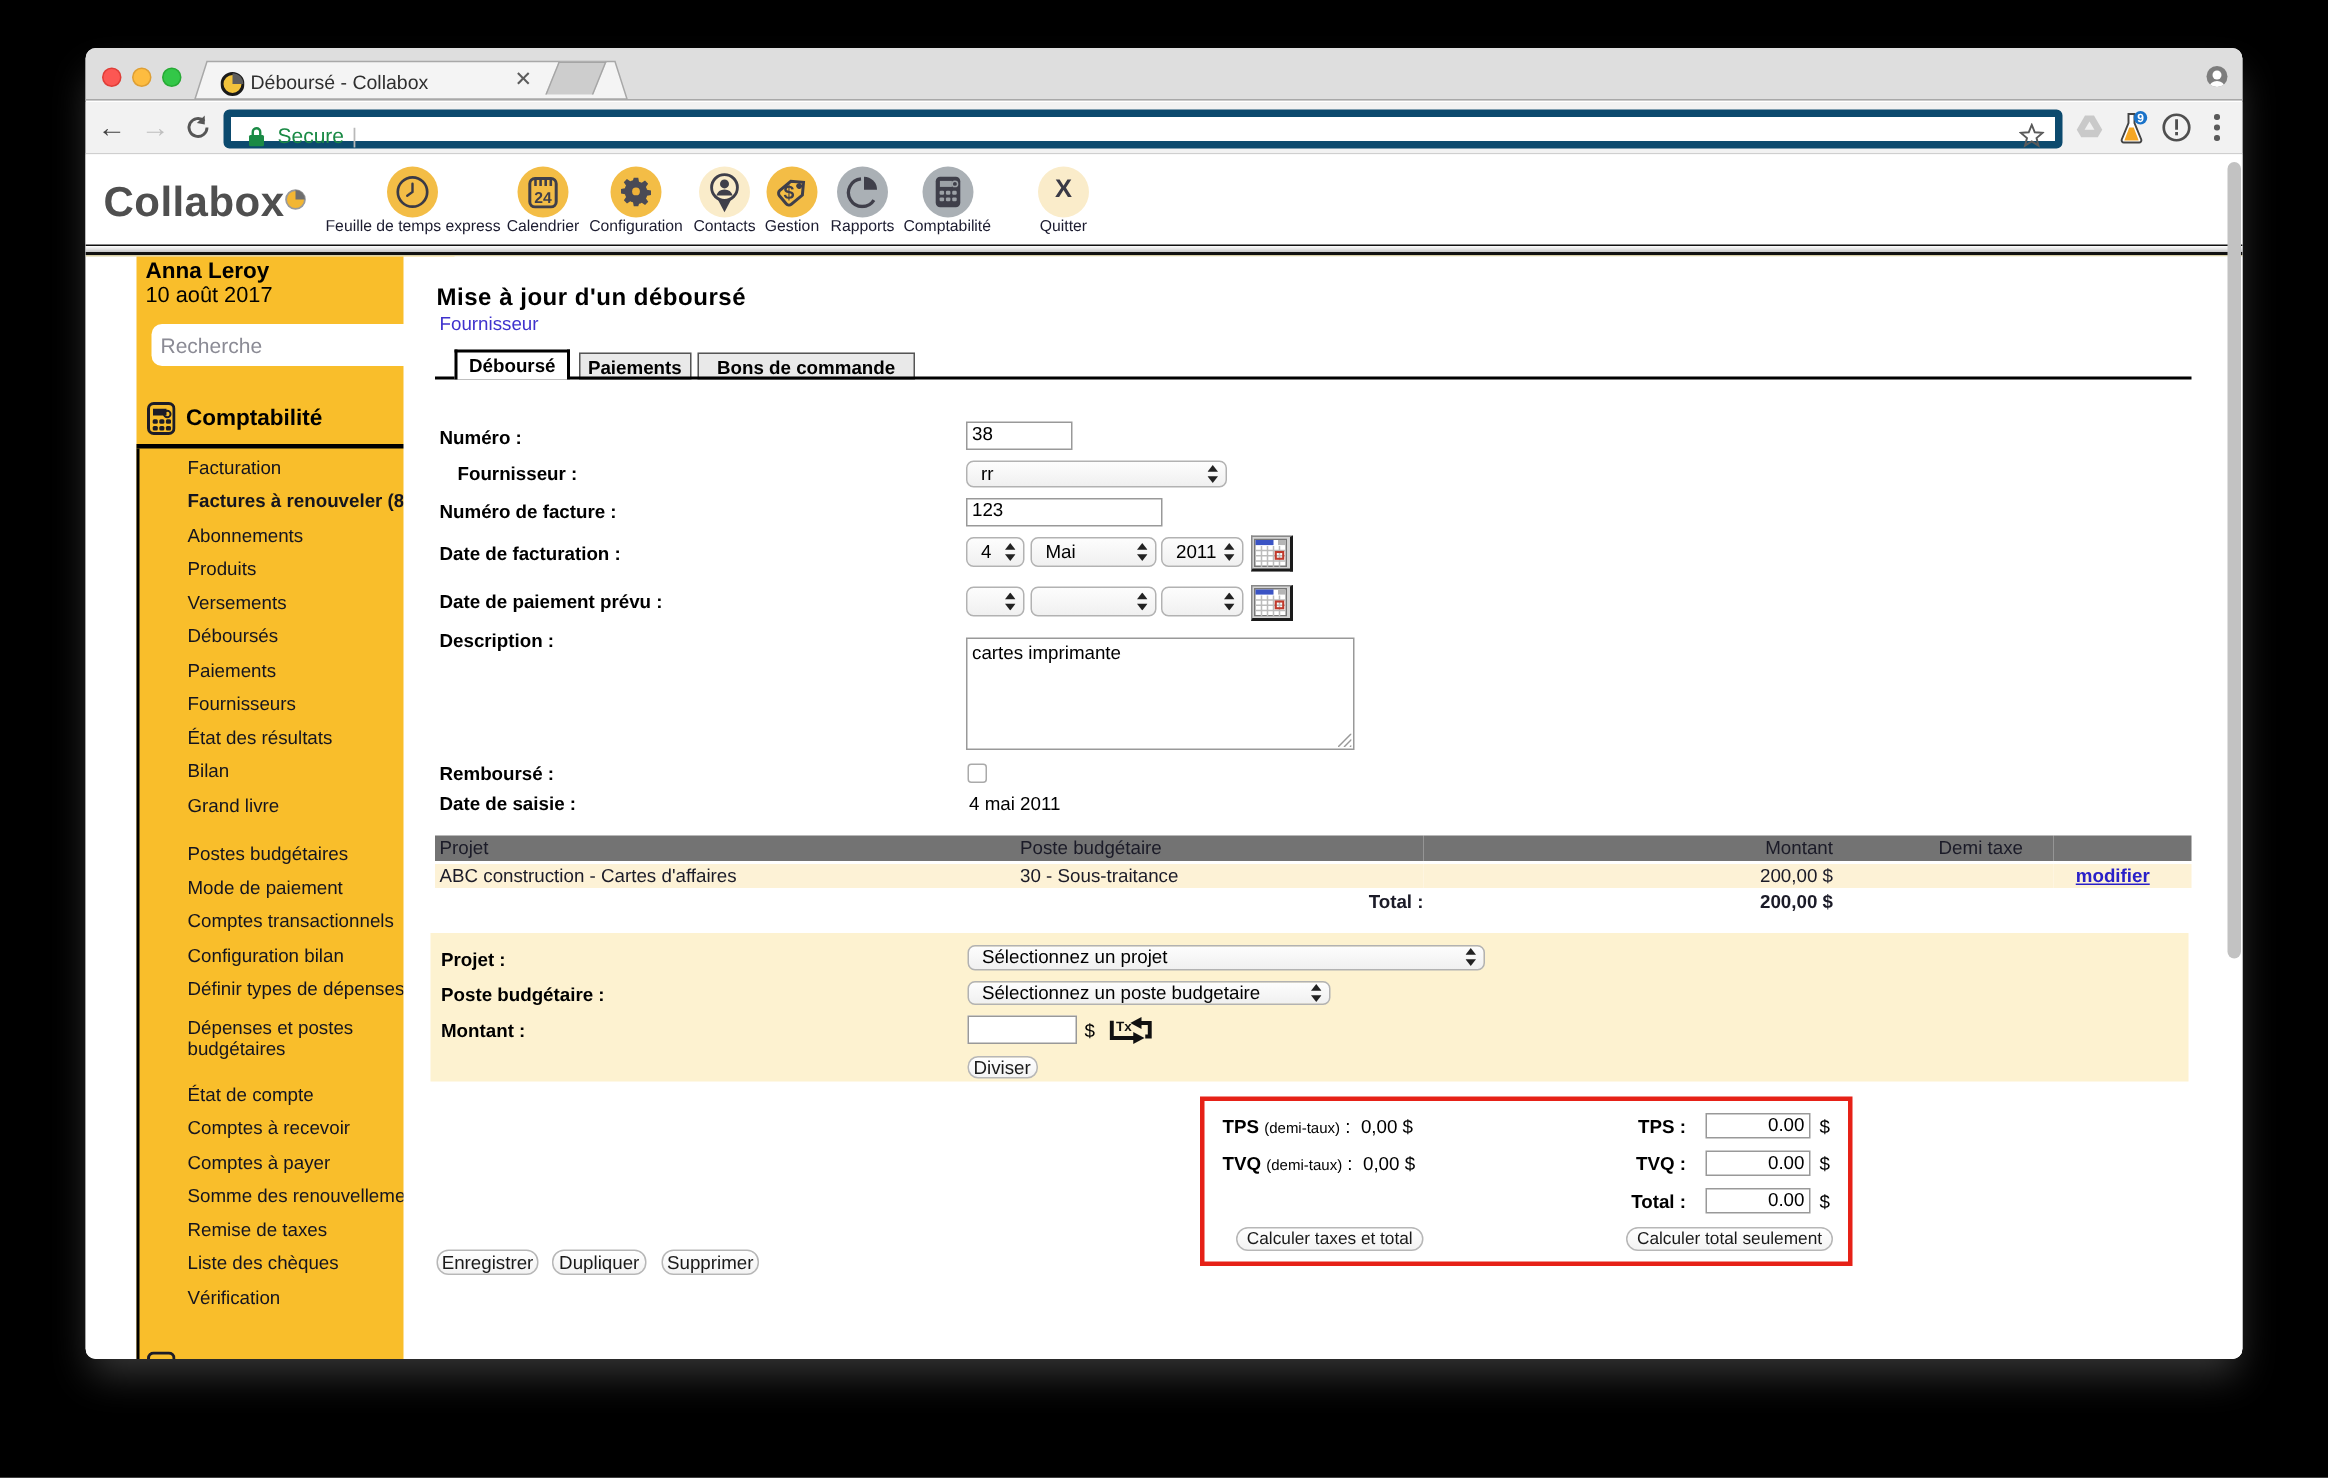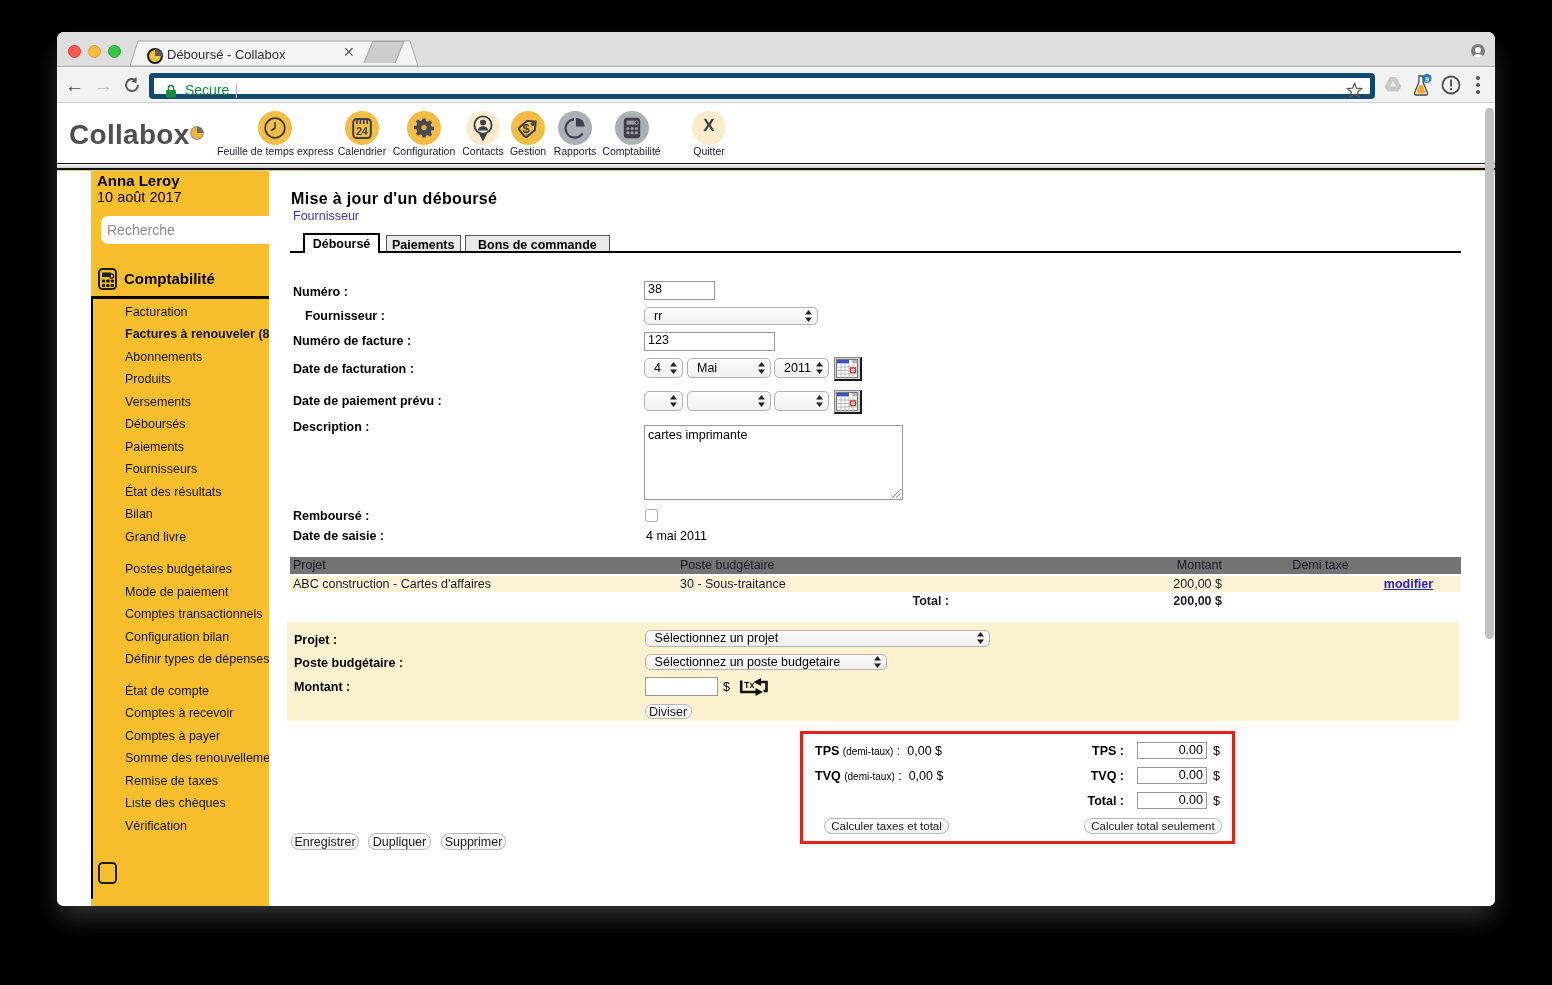--- a/index.html
+++ b/index.html
@@ -279,20 +279,21 @@
           <div>Fournisseurs</div>
           <div>État des résultats</div>
           <div>Bilan</div>
           <div>Grand livre</div>
           <div class="gap"></div>
           <div>Postes budgétaires</div>
           <div>Mode de paiement</div>
           <div>Comptes transactionnels</div>
           <div>Configuration bilan</div>
           <div>Définir types de dépenses</div>
+          <div class="wrap2">Dépenses et postes<br>budgétaires</div>
           <div style="height:9px;"></div>
           <div>État de compte</div>
           <div>Comptes à recevoir</div>
           <div>Comptes à payer</div>
           <div>Somme des renouvellements</div>
           <div>Remise de taxes</div>
           <div>Liste des chèques</div>
           <div>Vérification</div>
           <div style="height:22px;"></div>
           <div style="position:relative;height:40px;">

